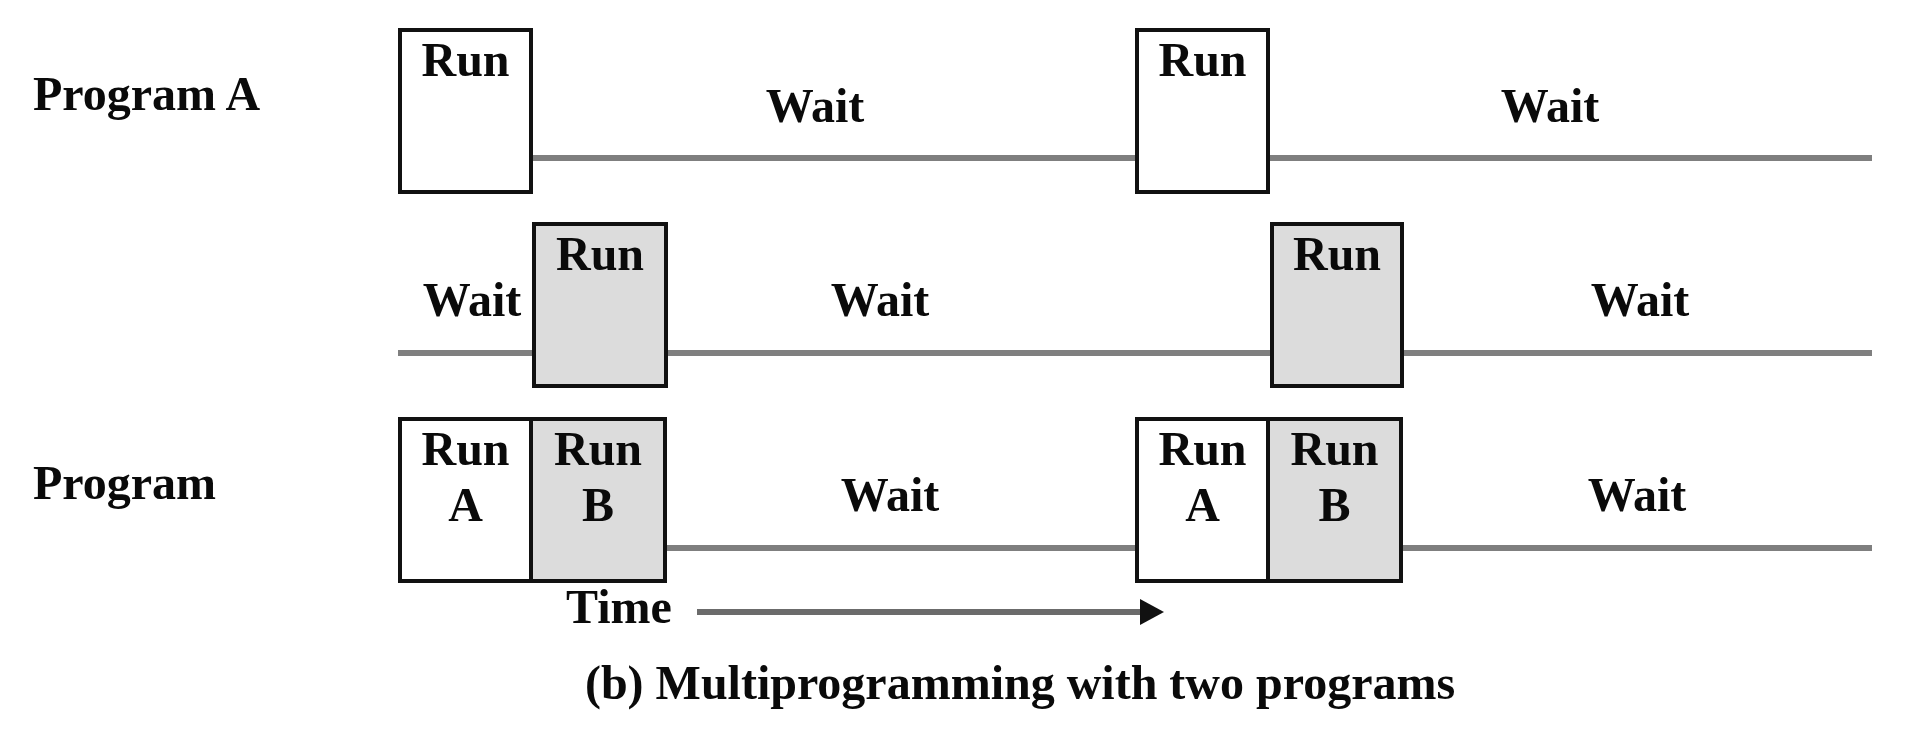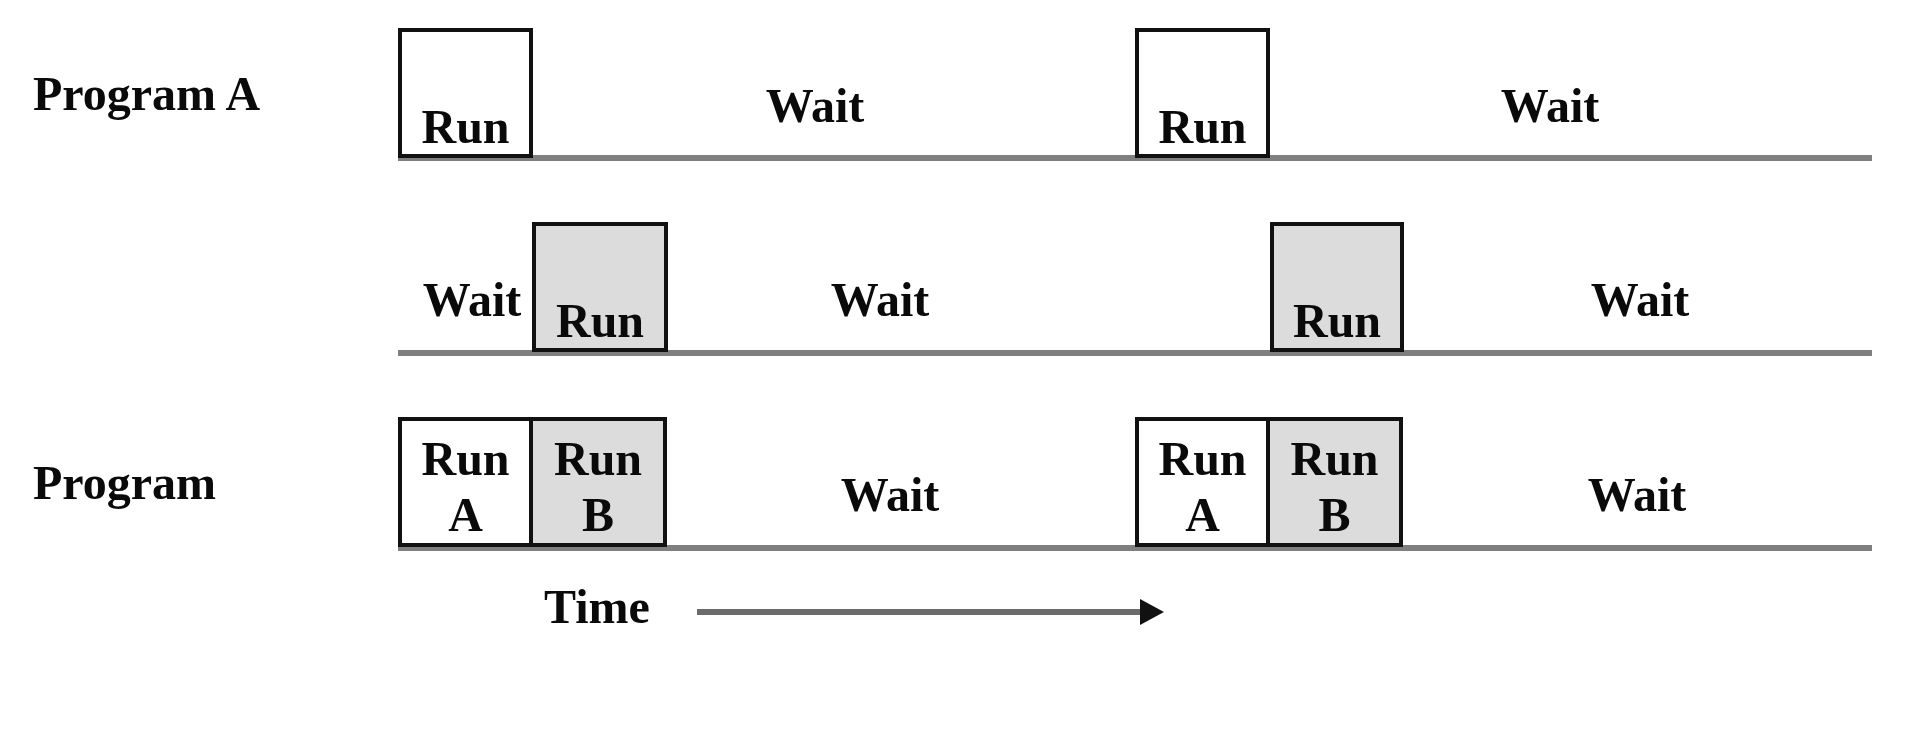--- a/index.html
+++ b/index.html
@@ -16,36 +16,36 @@
   .row { position: absolute; left: 0; width: 1932px; }
   .rowlabel {
     position: absolute; left: 33px; top: 0; height: 100%;
     display: flex; align-items: center;
     font-size: 48px; white-space: nowrap;
   }
   .timeline {
     position: absolute; height: 6px; background: #7f7f7f; z-index: 1;
   }
   .box {
-    position: absolute; top: 0; height: 130px;
+    position: absolute; top: 0; height: 166px;
     border: 4px solid #111111; box-sizing: border-box;
-    display: flex; align-items: flex-end; justify-content: center;
+    display: flex; align-items: flex-start; justify-content: center;
     font-size: 48px; z-index: 2; text-align: center;
   }
   .box.white { background: #ffffff; }
   .box.gray  { background: #dcdcdc; }
   .box .stack { line-height: 56px; }
   .box .stack span { display: block; }
   .wait {
     position: absolute; top: 12px; height: 130px; width: 200px;
     display: flex; align-items: center; justify-content: center;
     font-size: 48px; z-index: 2;
   }
   .time-label {
-    position: absolute; left: 497px; top: 580px; width: 200px; height: 52px;
+    position: absolute; left: 519px; top: 580px; width: 200px; height: 52px;
     display: flex; align-items: center; justify-content: center;
     font-size: 48px;
   }
   .arrow-shaft {
     position: absolute; left: 697px; top: 609px; width: 443px; height: 6px;
     background: #6b6b6b;
   }
   .arrow-head {
     position: absolute; left: 1140px; top: 599px; width: 0; height: 0;
     border-left: 24px solid #111111;
@@ -120,14 +120,15 @@
     </div>
     <div class="wait" style="left:1537px">Wait</div>
   </div>
 
   <div>
     <div class="time-label">Time</div>
     <div class="arrow-shaft"></div>
     <div class="arrow-head"></div>
   </div>
 
+  <div class="caption">(b) Multiprogramming with two programs</div>
 
 </div>
 
 </body></html>

